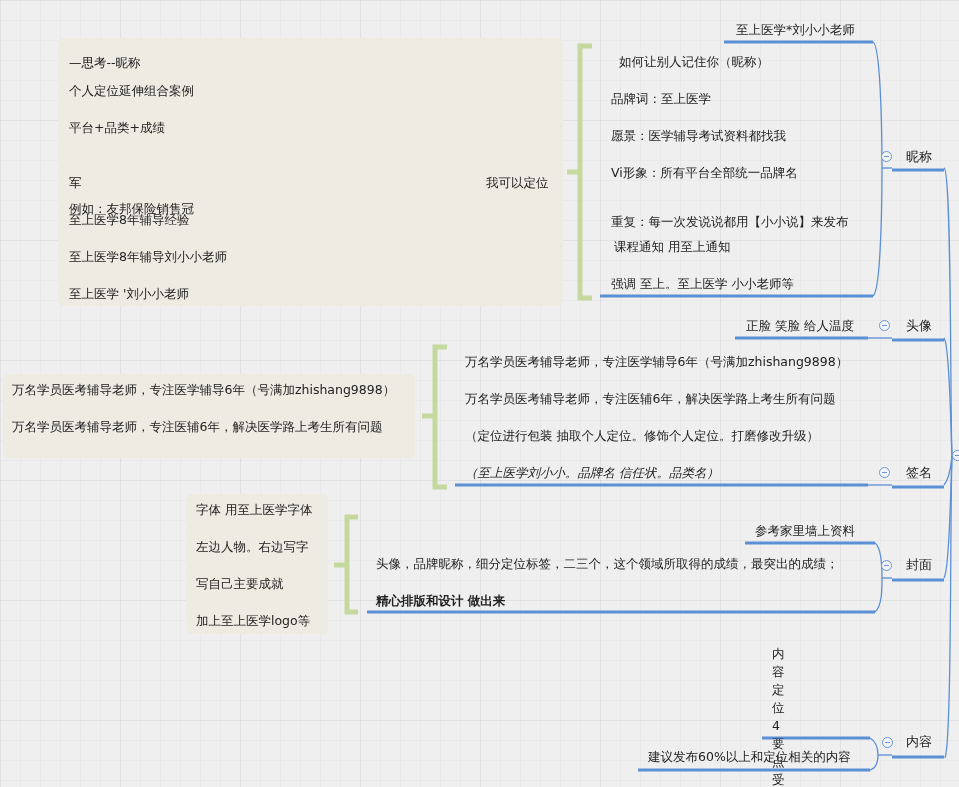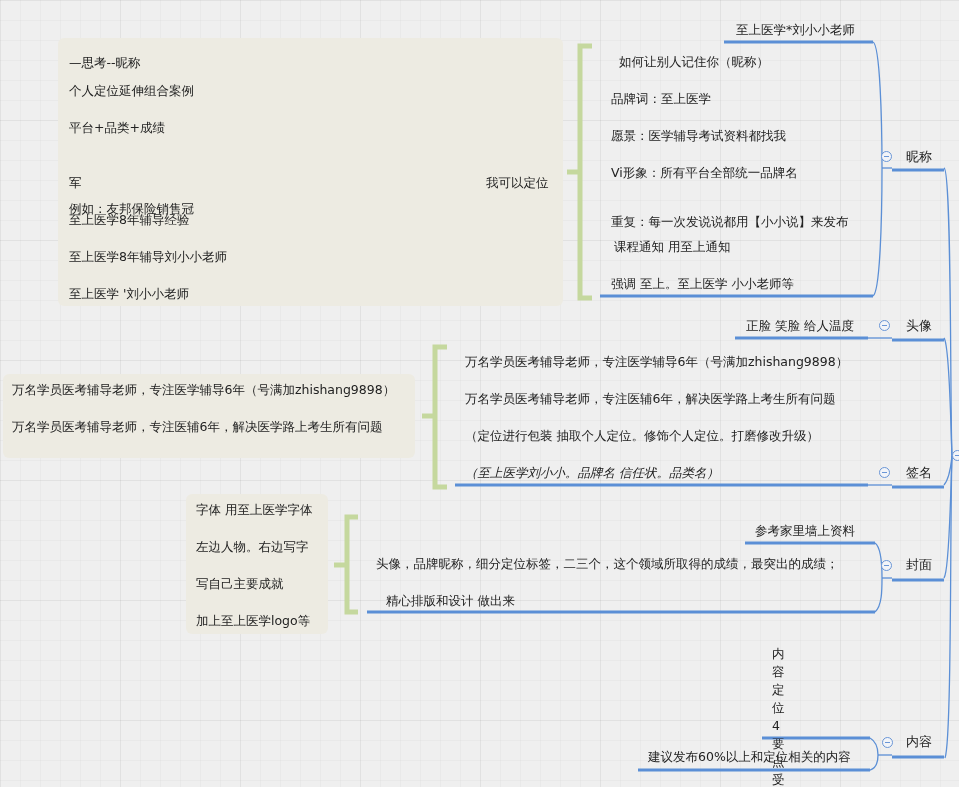--- a/index.html
+++ b/index.html
@@ -142,21 +142,21 @@
 <div class="note" style="left:3px;top:374px;width:412px;height:84px;">
   <span class="line" style="left:9px;top:8px;">万名学员医考辅导老师，专注医学辅导6年（号满加zhishang9898）</span>
   <span class="line" style="left:9px;top:45px;">万名学员医考辅导老师，专注医辅6年，解决医学路上考生所有问题</span>
 </div>
 
 <div class="abs">
   <span class="collapse" style="left:881px;top:560px;"></span>
   <span class="txt topic" style="left:906px;top:557px;">封面</span>
   <span class="txt" style="left:755px;top:523px;">参考家里墙上资料</span>
   <span class="txt" style="left:376px;top:556px;">头像，品牌昵称，细分定位标签，二三个，这个领域所取得的成绩，最突出的成绩；</span>
-  <span class="txt" style="left:386px;top:593px;">精心排版和设计 做出来</span>
+  <span class="txt" style="left:376px;top:593px;font-weight:bold;">精心排版和设计 做出来</span>
 </div>
 
 <div class="note" style="left:186px;top:494px;width:142px;height:140px;">
   <span class="line" style="left:10px;top:8px;">字体 用至上医学字体</span>
   <span class="line" style="left:10px;top:45px;">左边人物。右边写字</span>
   <span class="line" style="left:10px;top:82px;">写自己主要成就</span>
   <span class="line" style="left:10px;top:119px;">加上至上医学logo等</span>
 </div>
 
 <div class="abs">

